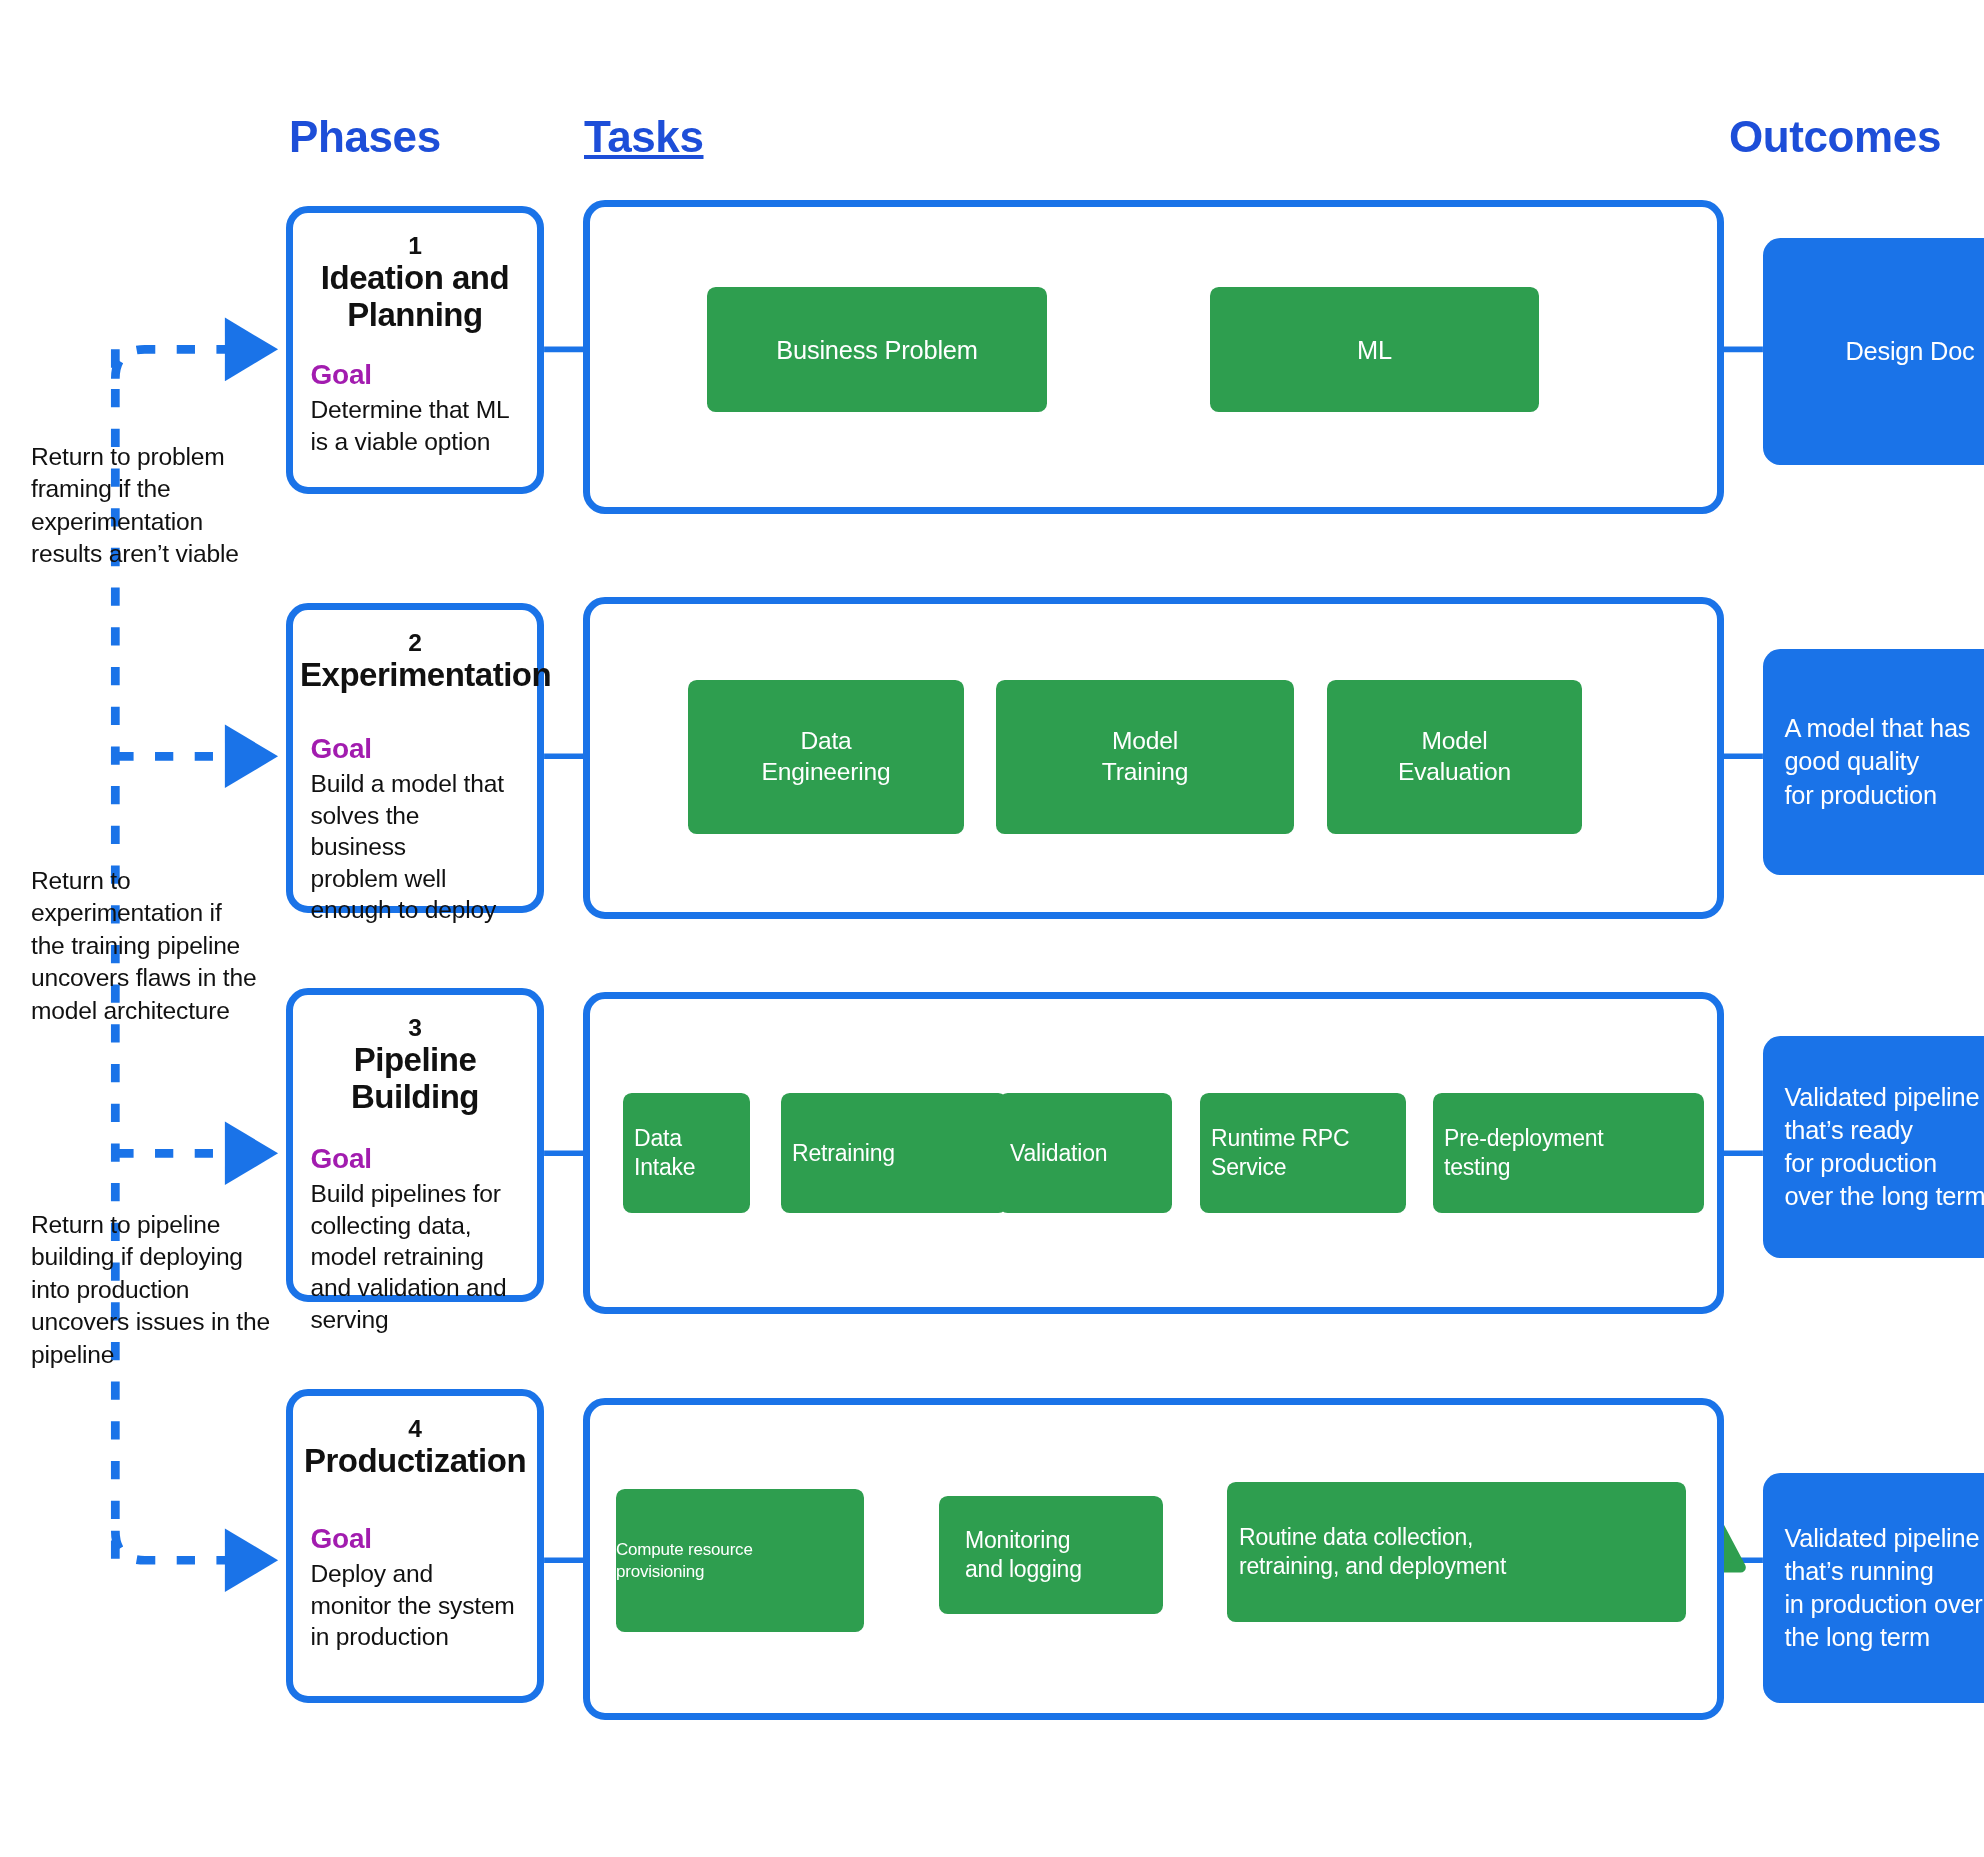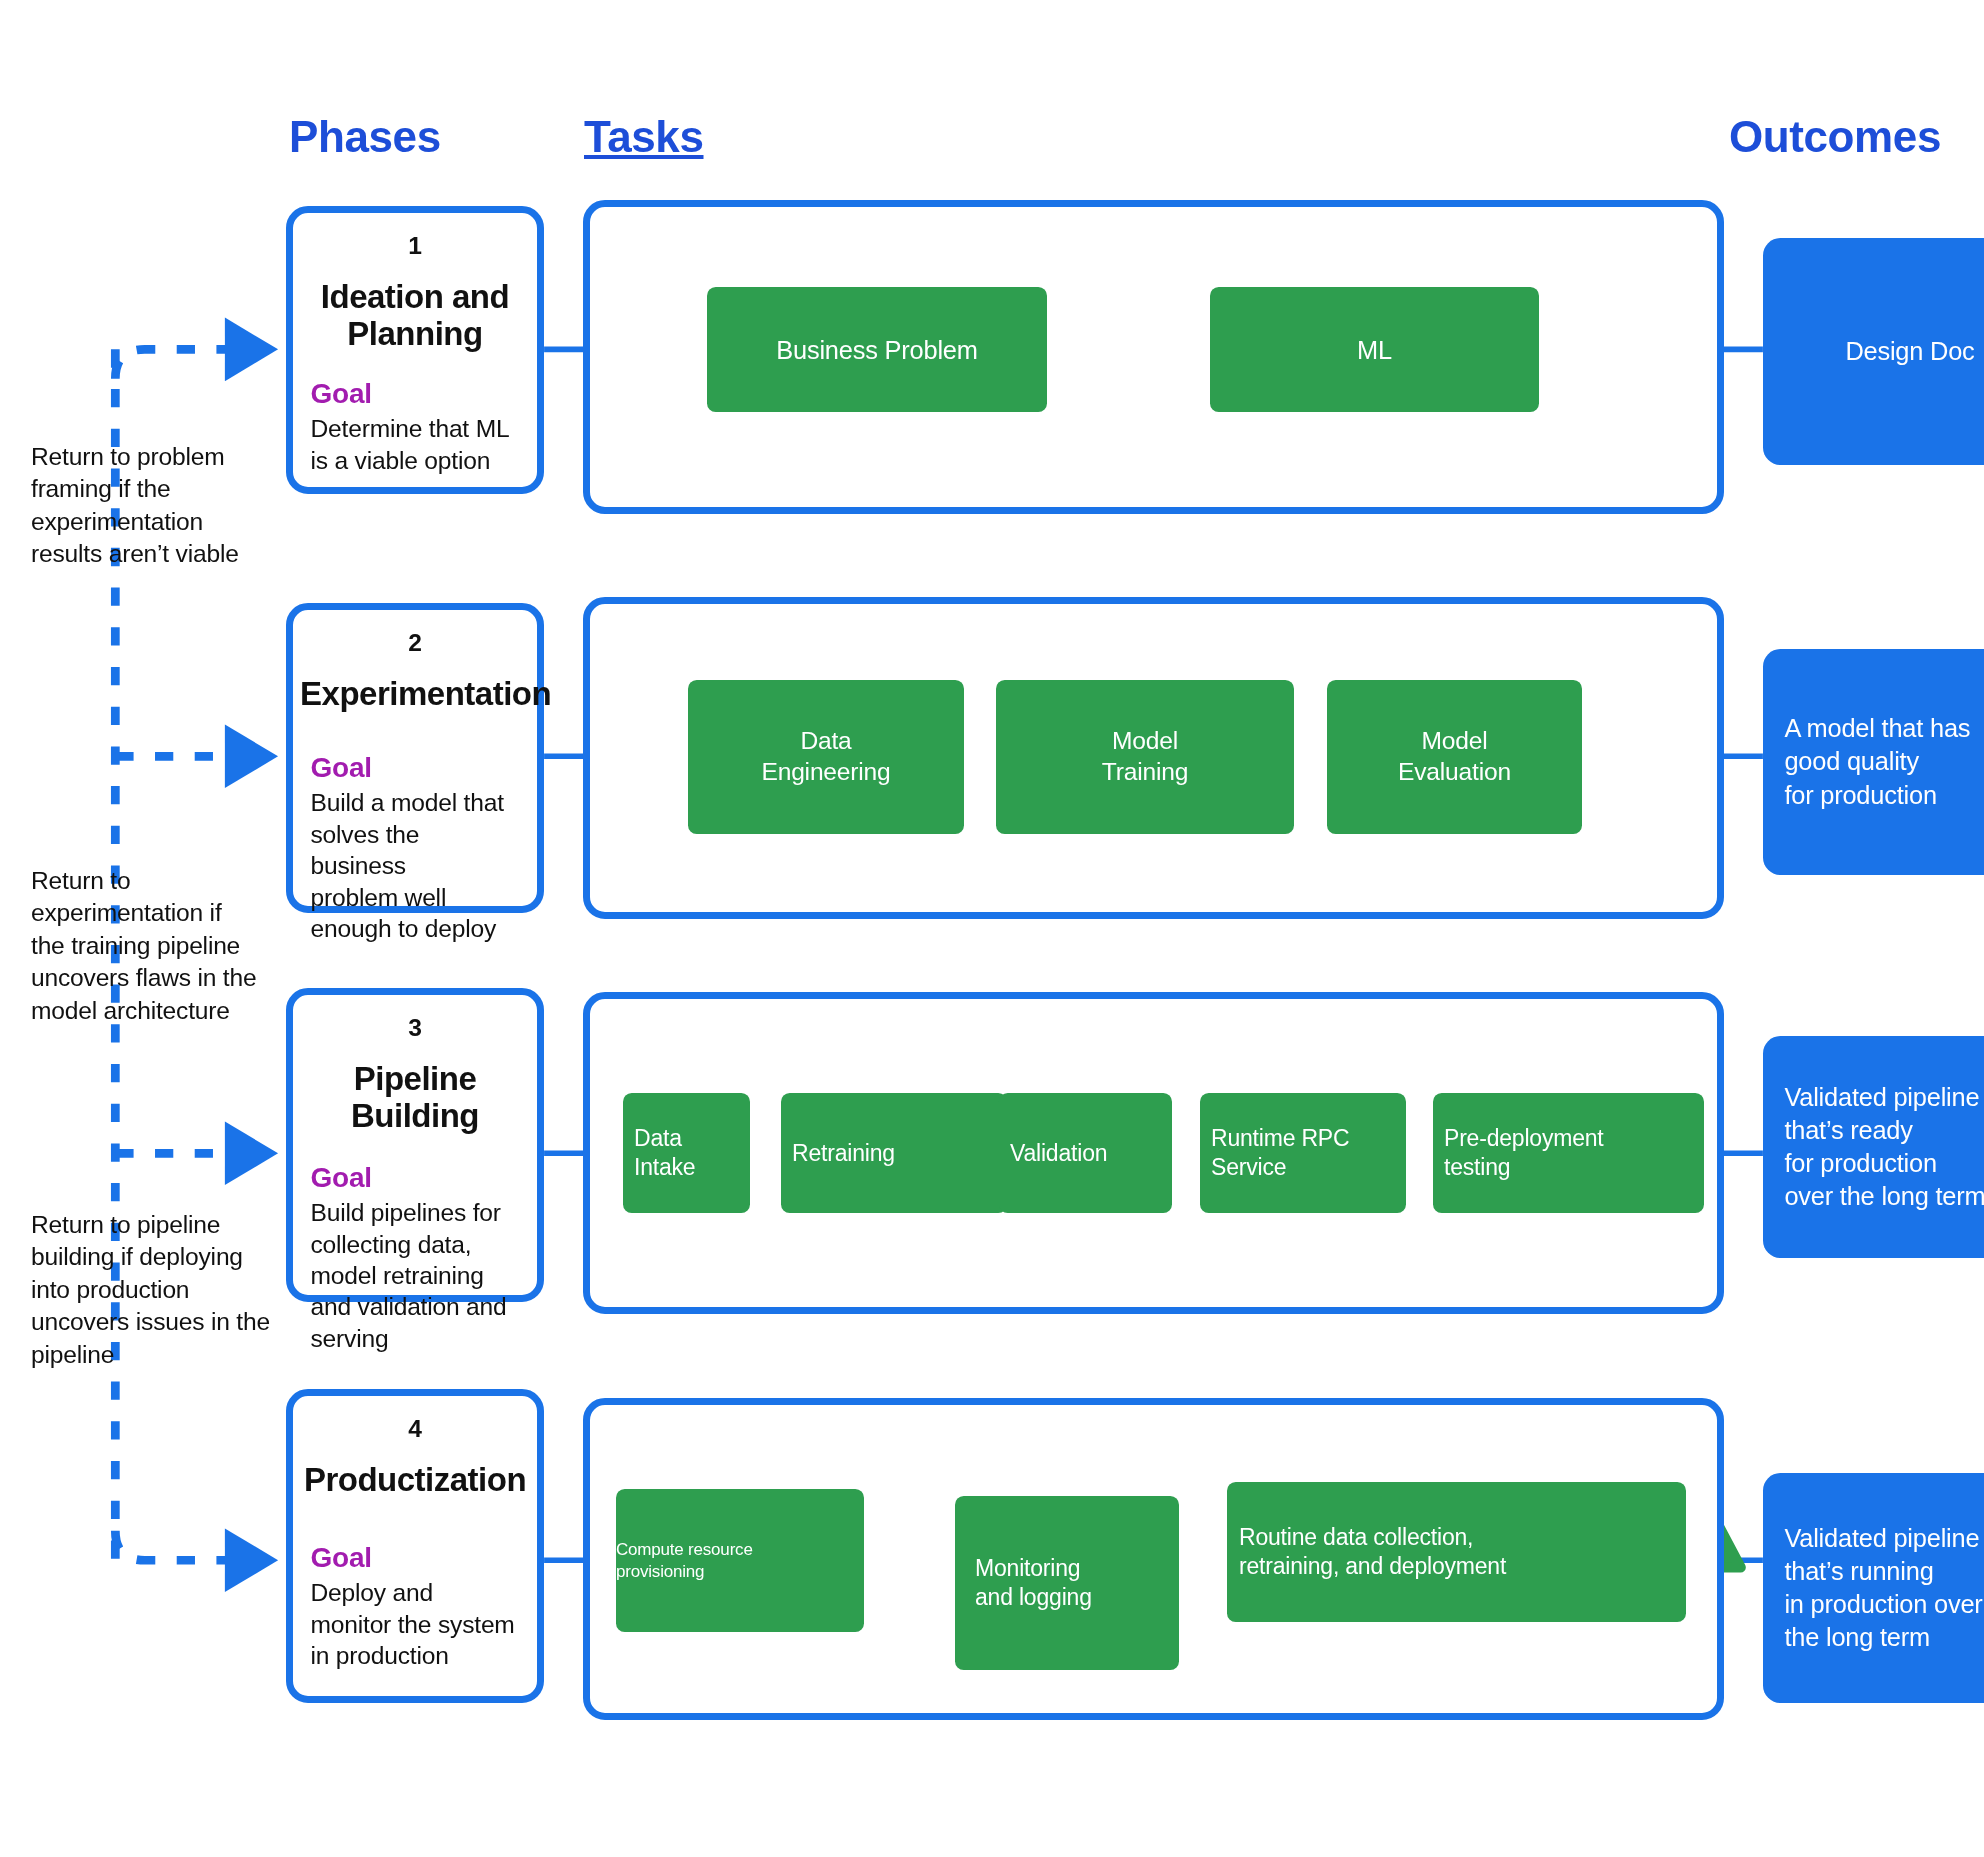--- a/index.html
+++ b/index.html
@@ -47,21 +47,21 @@
     line-height:1;
     color:#111;
   }
   .phase-title{
     text-align:center;
     font-weight:700;
     font-size:33px;
     line-height:1.12;
     color:#111;
     letter-spacing:-0.5px;
-    margin-top:21px;
+    margin-top:2px;
     padding:0 7.1px;
   }
   .goal-wrap{padding:0 17.5px;}
   .goal-label{
     font-weight:700;
     font-size:28px;
     line-height:1.1;
     color:#a21caf;
     letter-spacing:-0.2px;
   }
@@ -287,21 +287,21 @@
 Intake</div>
   <div class="gbox left" style="left:781px;top:1093px;width:226px;height:120px;font-size:23px;padding-left:11px;">Retraining</div>
   <div class="gbox left" style="left:999px;top:1093px;width:173px;height:120px;font-size:23px;padding-left:11px;">Validation</div>
   <div class="gbox left" style="left:1200px;top:1093px;width:206px;height:120px;font-size:23px;padding-left:11px;">Runtime RPC
 Service</div>
   <div class="gbox left" style="left:1433px;top:1093px;width:271px;height:120px;font-size:23px;padding-left:11px;">Pre-deployment
 testing</div>
 
   <div class="gbox left" style="left:616px;top:1489px;width:248px;height:143px;font-size:17px;padding-left:0;">Compute  resource
 provisioning</div>
-  <div class="gbox left" style="left:939px;top:1496px;width:224px;height:174px;font-size:23px;padding-left:20px;margin-left:16px;">Monitoring
+  <div class="gbox left" style="left:939px;top:1496px;width:224px;height:118px;font-size:23px;padding-left:26px;">Monitoring
 and logging</div>
   <div class="gbox left" style="left:1227px;top:1482px;width:459px;height:140px;font-size:23px;padding-left:12px;">Routine data collection,
 retraining, and deployment</div>
 
   <div class="outcome center" style="left:1763px;top:238px;width:294px;height:227px;font-size:25.4px;">Design Doc</div>
 
   <div class="outcome left" style="left:1763px;top:649px;width:294px;height:226px;font-size:25.4px;padding-left:21.4px;">A model that has
 good quality
 for production</div>
 

